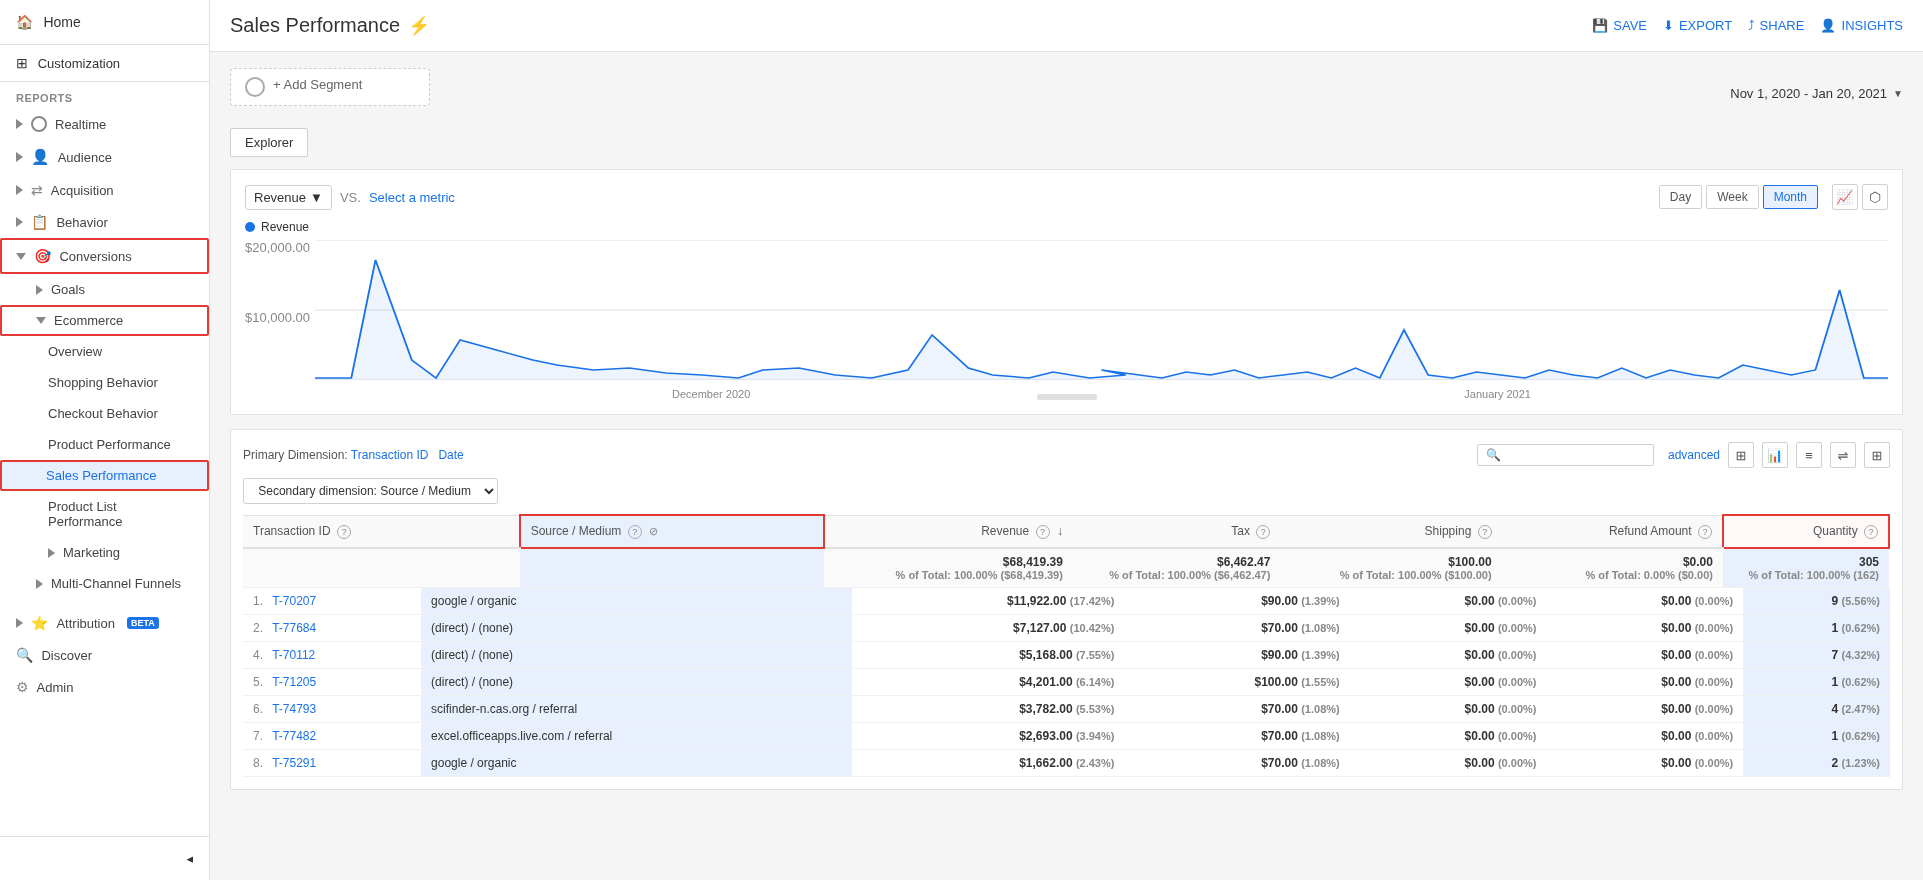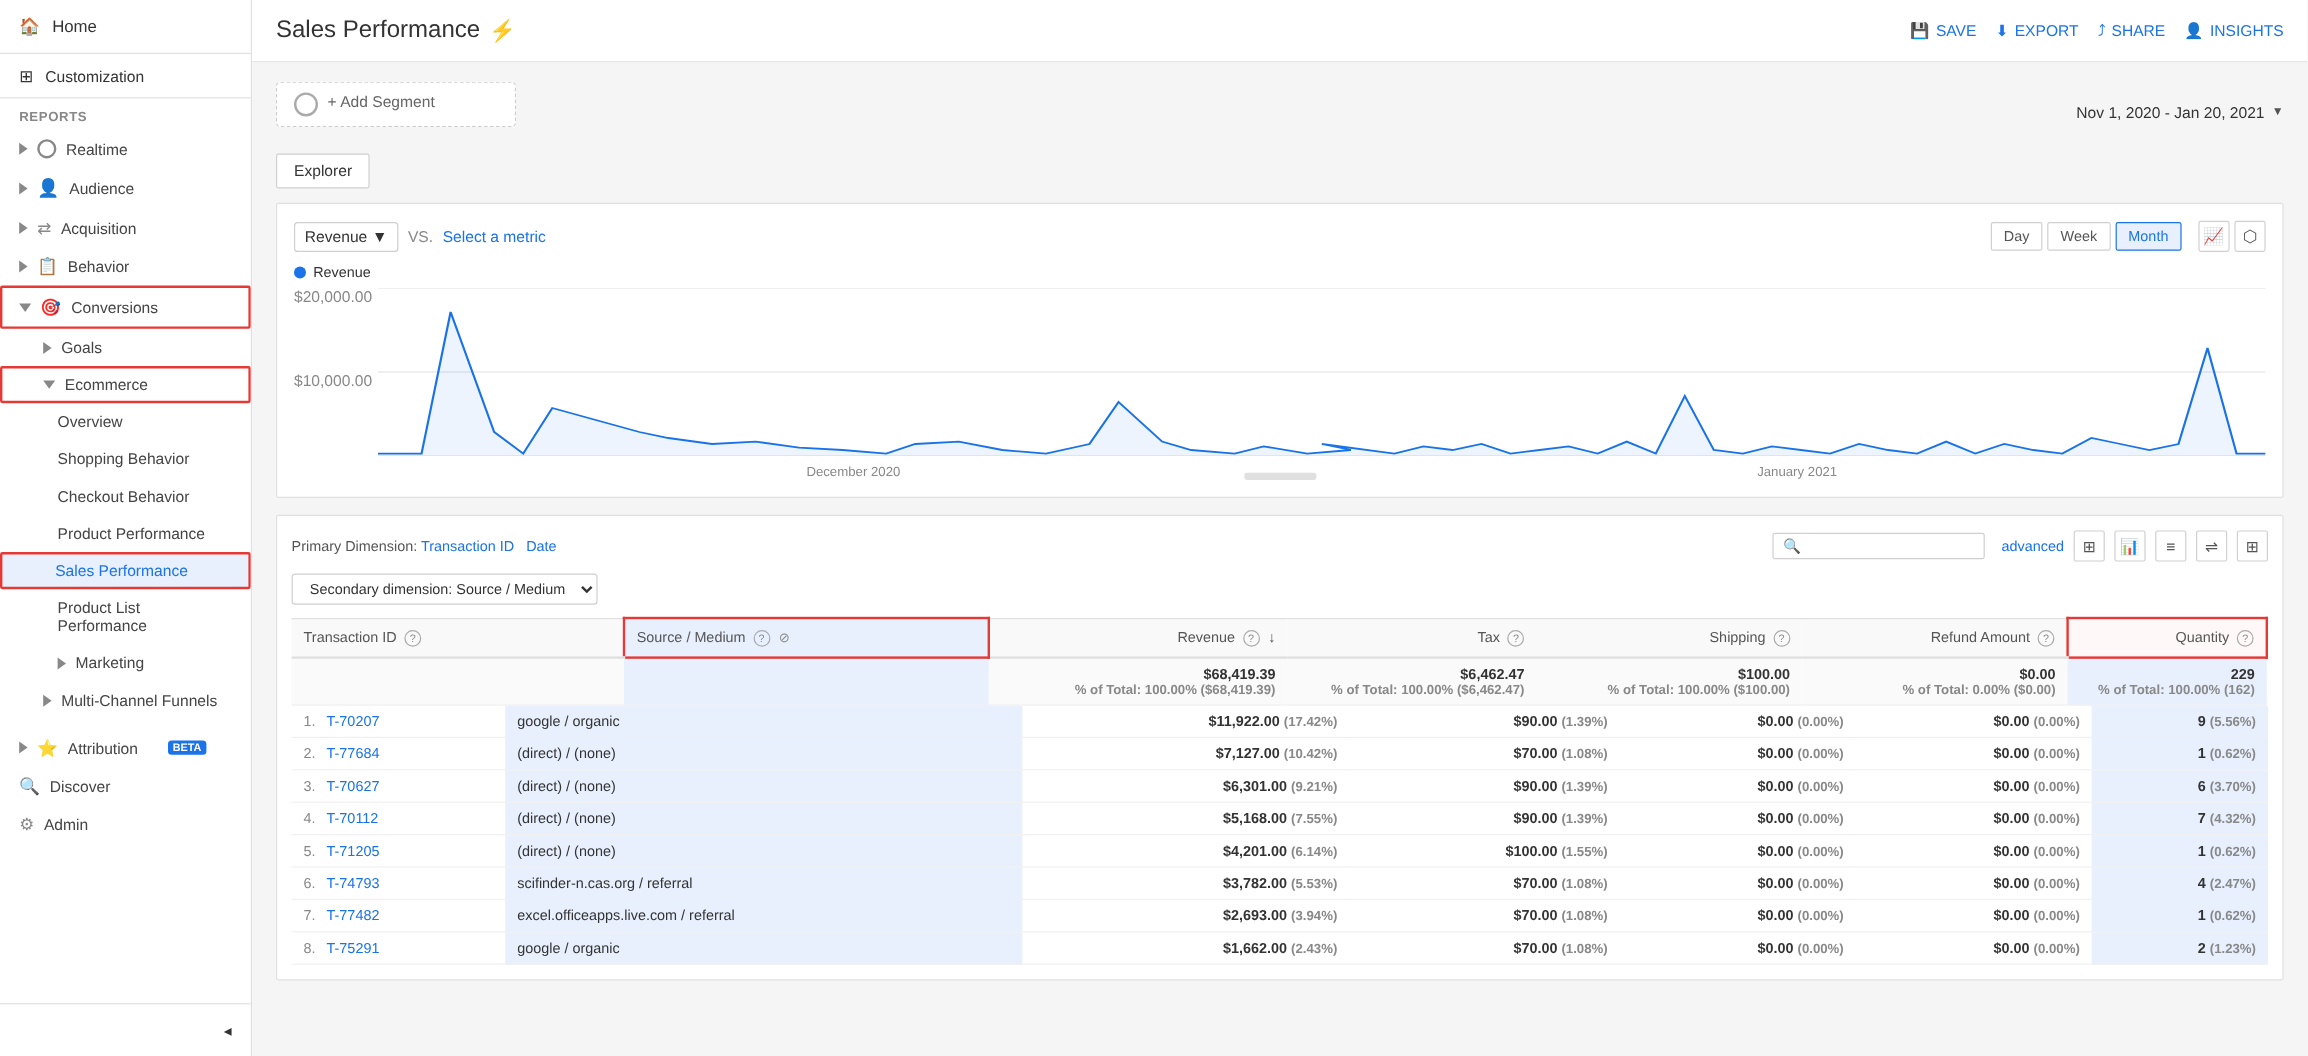--- a/index.html
+++ b/index.html
@@ -12,21 +12,21 @@
     .reports-label { padding: 10px 16px 4px; font-size: 11px; color: #888; font-weight: bold; letter-spacing: 0.5px; }
     .nav-item { display: flex; align-items: center; gap: 8px; padding: 8px 16px; cursor: pointer; color: #444; font-size: 13px; }
     .nav-item-indented { padding-left: 36px; }
     .nav-item-indented2 { padding-left: 48px; }
     .nav-item-active-box { border: 2px solid #e53935; border-radius: 2px; }
     .nav-item-highlighted { background: #e8f0fe; }
     .nav-item-blue { color: #1a73e8; }
     .icon-circle { width: 16px; height: 16px; border-radius: 50%; border: 2px solid #888; display: inline-block; flex-shrink: 0; }
     .triangle-right { width: 0; height: 0; border-top: 5px solid transparent; border-bottom: 5px solid transparent; border-left: 7px solid #888; display: inline-block; }
     .triangle-down { width: 0; height: 0; border-left: 5px solid transparent; border-right: 5px solid transparent; border-top: 7px solid #888; display: inline-block; }
-    .beta-badge { font-size: 9px; background: #1a73e8; color: #fff; padding: 1px 4px; border-radius: 3px; margin-left: 17px; font-weight: bold; vertical-align: middle; }
+    .beta-badge { font-size: 9px; background: #1a73e8; color: #fff; padding: 1px 4px; border-radius: 3px; margin-left: 4px; font-weight: bold; vertical-align: middle; }
     .sidebar-bottom { display: flex; flex-direction: column; margin-top: auto; border-top: 1px solid #e0e0e0; padding: 8px 0; }
     .collapse-btn { display: flex; justify-content: flex-end; padding: 6px 16px; cursor: pointer; }
 
     
     .main { flex: 1; display: flex; flex-direction: column; overflow: hidden; }
     .topbar { display: flex; align-items: center; justify-content: space-between; background: #fff; border-bottom: 1px solid #e0e0e0; padding: 8px 20px; height: 52px; }
     .topbar-title { display: flex; align-items: center; gap: 8px; font-size: 20px; font-weight: 500; color: #333; }
     .lightning-icon { color: #f9a825; font-size: 18px; }
     .topbar-actions { display: flex; align-items: center; gap: 16px; }
     .topbar-btn { display: flex; align-items: center; gap: 5px; color: #1a73e8; font-size: 13px; cursor: pointer; border: none; background: none; }
@@ -382,21 +382,21 @@
             </td>
             <td class="right">
               <div>$100.00</div>
               <div class="pct">% of Total: 100.00% ($100.00)</div>
             </td>
             <td class="right">
               <div>$0.00</div>
               <div class="pct">% of Total: 0.00% ($0.00)</div>
             </td>
             <td class="right col-highlight">
-              <div>229</div>
+              <div>305</div>
               <div class="pct">% of Total: 100.00% (162)</div>
             </td>
           </tr>
         </tbody>
       </table>
 
       <table class="data-table" id="data-rows-table">
         <tbody id="data-rows-body">
         <tr>
     <td>
@@ -417,32 +417,20 @@
     </td>
     <td class="col-highlight">(direct) / (none)</td>
     <td class="right">$7,127.00 <span class="pct">(10.42%)</span></td>
     <td class="right">$70.00 <span class="pct">(1.08%)</span></td>
     <td class="right">$0.00 <span class="pct">(0.00%)</span></td>
     <td class="right">$0.00 <span class="pct">(0.00%)</span></td>
     <td class="right col-highlight">1 <span class="pct">(0.62%)</span></td>
   </tr>
             <tr>
     <td>
-      <span style="color:#888;margin-right:6px;">3.</span>
-      <a class="link-blue">T-70627</a>
-    </td>
-    <td class="col-highlight">(direct) / (none)</td>
-    <td class="right">$6,301.00 <span class="pct">(9.21%)</span></td>
-    <td class="right">$90.00 <span class="pct">(1.39%)</span></td>
-    <td class="right">$0.00 <span class="pct">(0.00%)</span></td>
-    <td class="right">$0.00 <span class="pct">(0.00%)</span></td>
-    <td class="right col-highlight">6 <span class="pct">(3.70%)</span></td>
-  </tr>
-            <tr>
-    <td>
       <span style="color:#888;margin-right:6px;">4.</span>
       <a class="link-blue">T-70112</a>
     </td>
     <td class="col-highlight">(direct) / (none)</td>
     <td class="right">$5,168.00 <span class="pct">(7.55%)</span></td>
     <td class="right">$90.00 <span class="pct">(1.39%)</span></td>
     <td class="right">$0.00 <span class="pct">(0.00%)</span></td>
     <td class="right">$0.00 <span class="pct">(0.00%)</span></td>
     <td class="right col-highlight">7 <span class="pct">(4.32%)</span></td>
   </tr>

